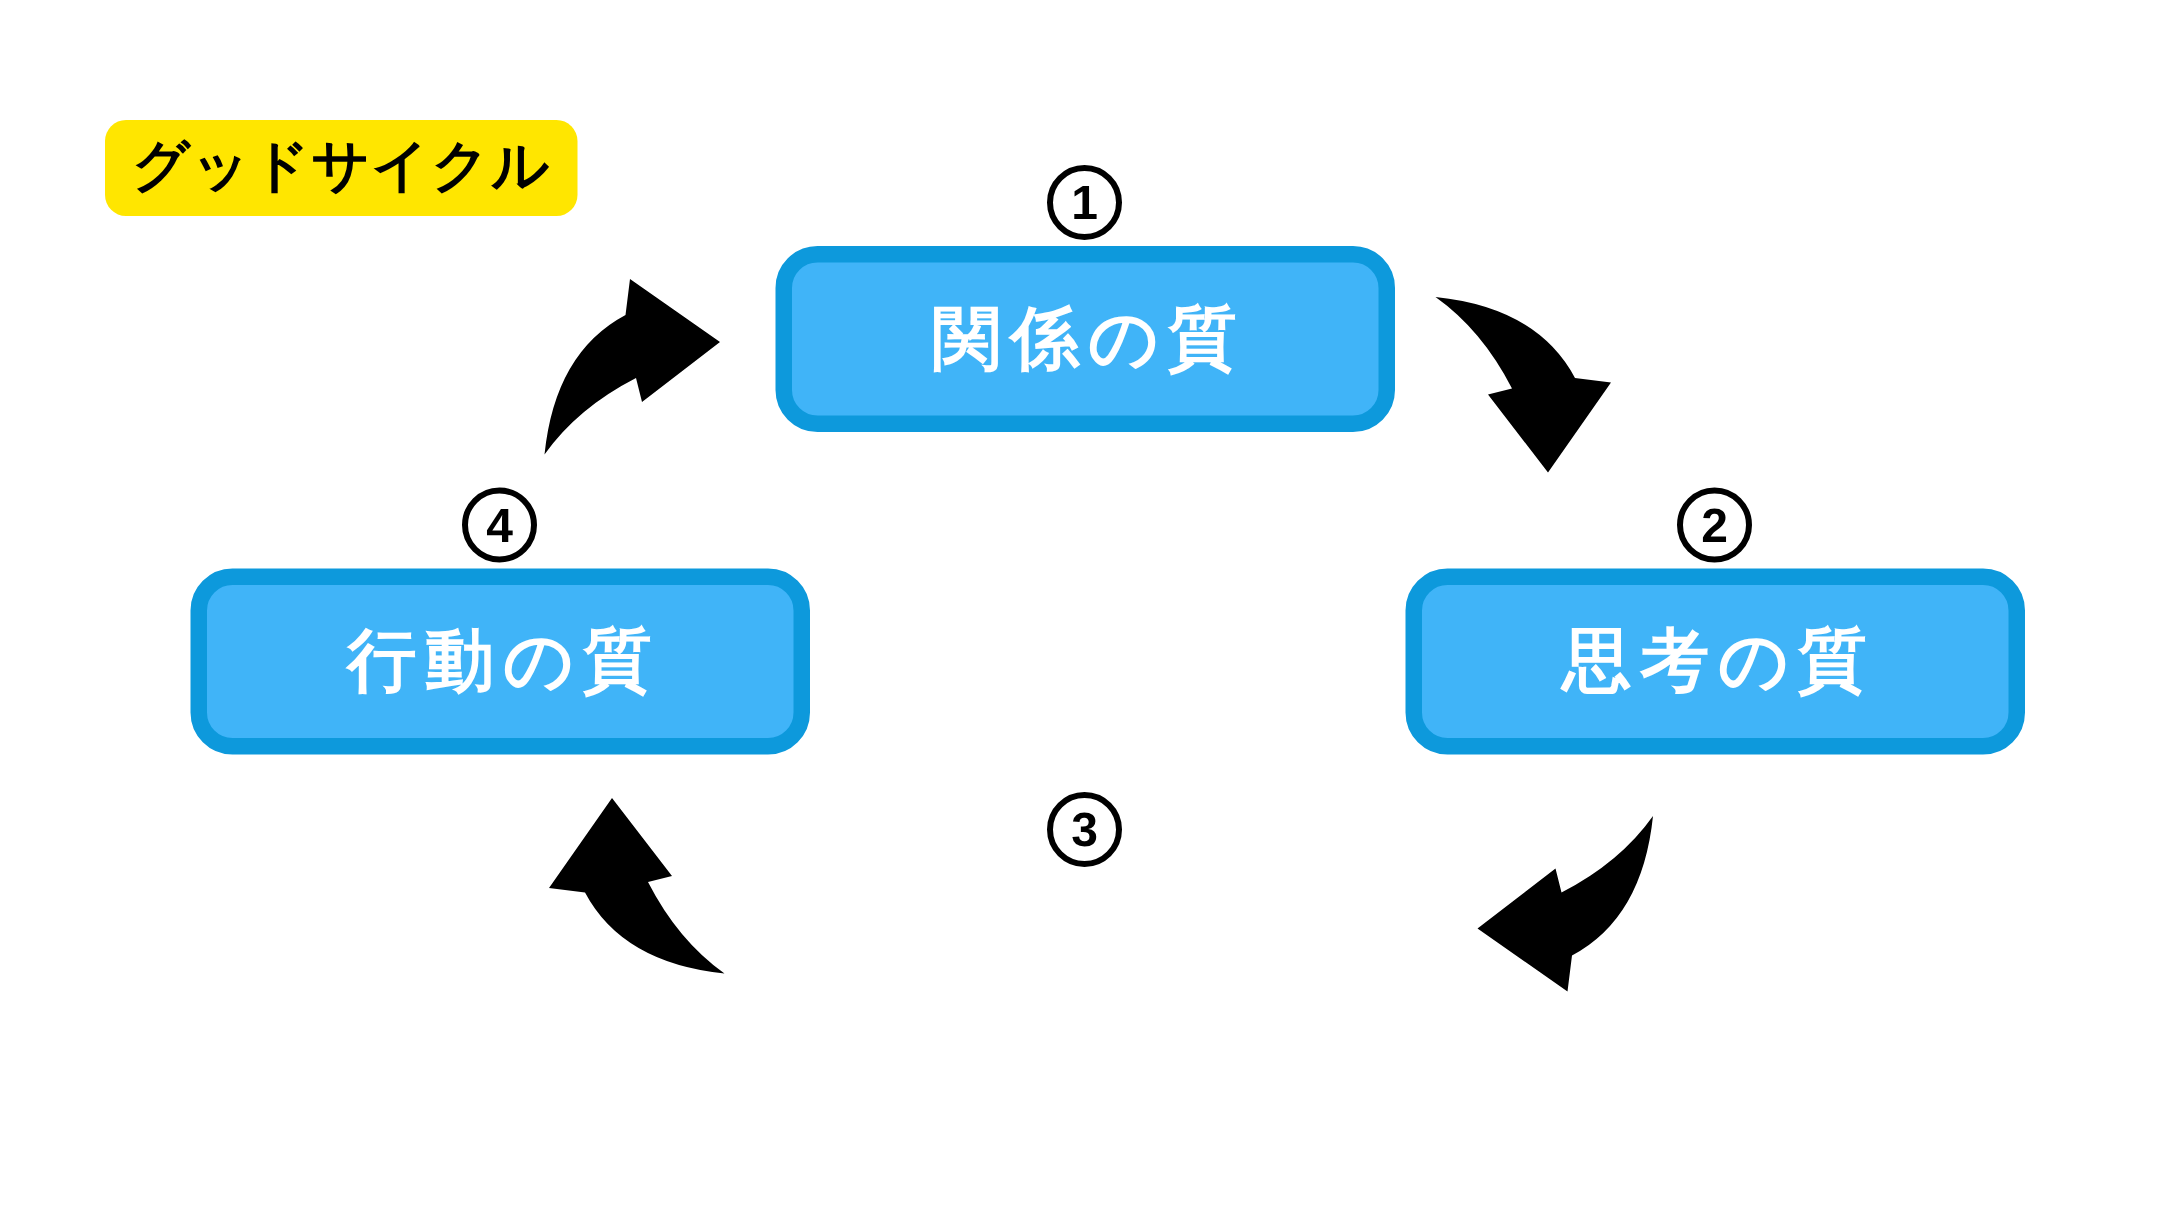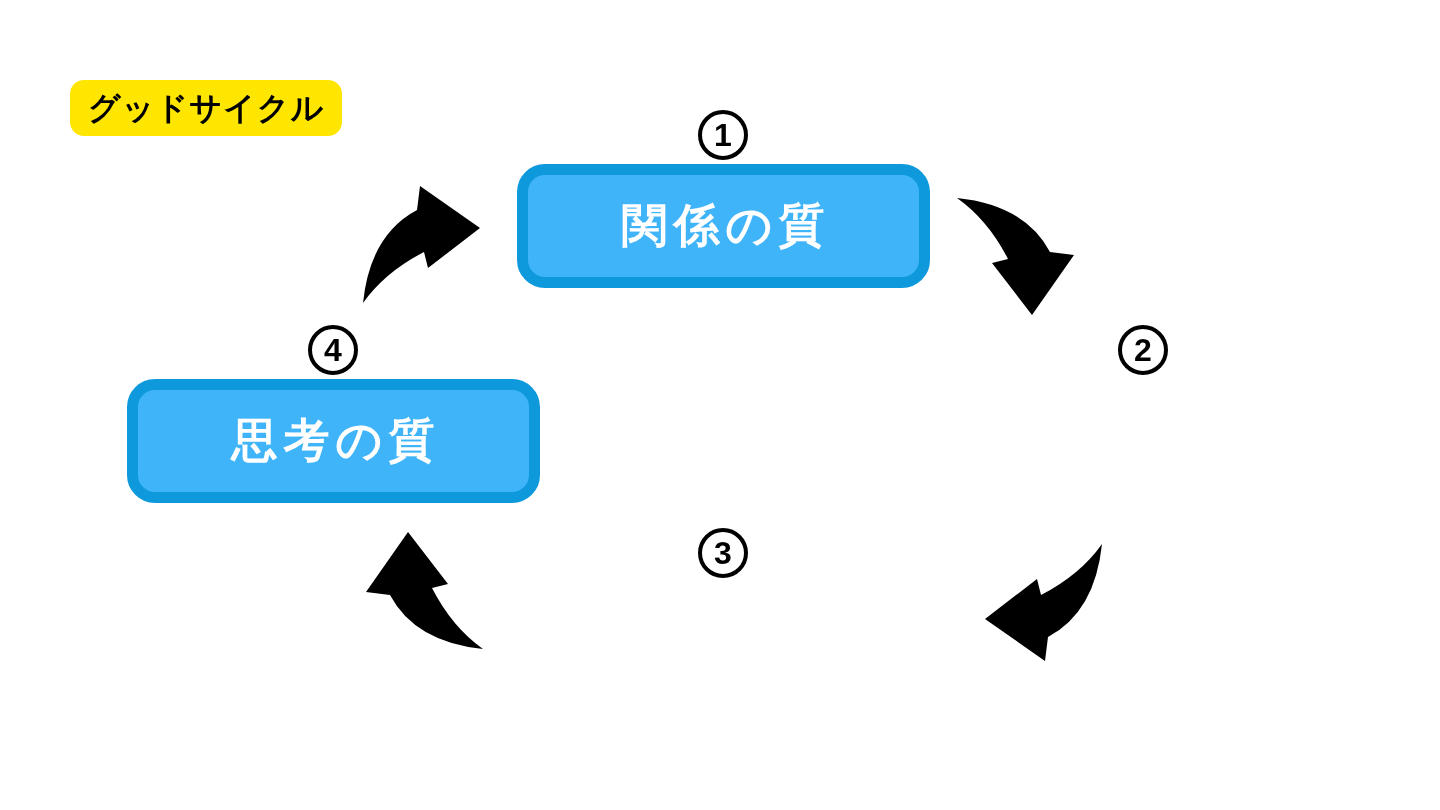--- a/index.html
+++ b/index.html
@@ -13,21 +13,21 @@
   }
 
   
   .title-badge {
     position: absolute;
     left: 70px;
     top: 80px;
     background: #FFE600;
     border-radius: 14px;
     padding: 9px 18px;
-    font-size: 32px;
+    font-size: 38px;
     font-weight: bold;
     color: #000000;
     letter-spacing: 1px;
     line-height: 1.2;
   }
 
   
   .node {
     position: absolute;
     width: 360px;
@@ -95,30 +95,33 @@
 
   <div class="node node-top">
     <div class="node-number">1</div>
     <div class="node-box">
       <span class="node-label">関係の質</span>
     </div>
   </div>
 
   <div class="node node-right">
     <div class="node-number">2</div>
+    <div class="node-box">
+      <span class="node-label">思考の質</span>
+    </div>
   </div>
 
   <div class="node node-bottom">
     <div class="node-number">3</div>
   </div>
 
   <div class="node node-left">
     <div class="node-number">4</div>
     <div class="node-box">
-      <span class="node-label">思考の質</span>
+      <span class="node-label">行動の質</span>
     </div>
   </div>
 
   <svg class="arrow arrow-1" viewBox="0 0 130 130" xmlns="http://www.w3.org/2000/svg" aria-hidden="true">
     <path d="M 8,123 Q 15,55 62,30 L 65,6 L 125,48 L 73,88 L 69,72 Q 30,92 8,123 Z"></path>
   </svg>
 
   <svg class="arrow arrow-2" viewBox="0 0 130 130" xmlns="http://www.w3.org/2000/svg" aria-hidden="true">
     <path d="M 8,123 Q 15,55 62,30 L 65,6 L 125,48 L 73,88 L 69,72 Q 30,92 8,123 Z"></path>
   </svg>

